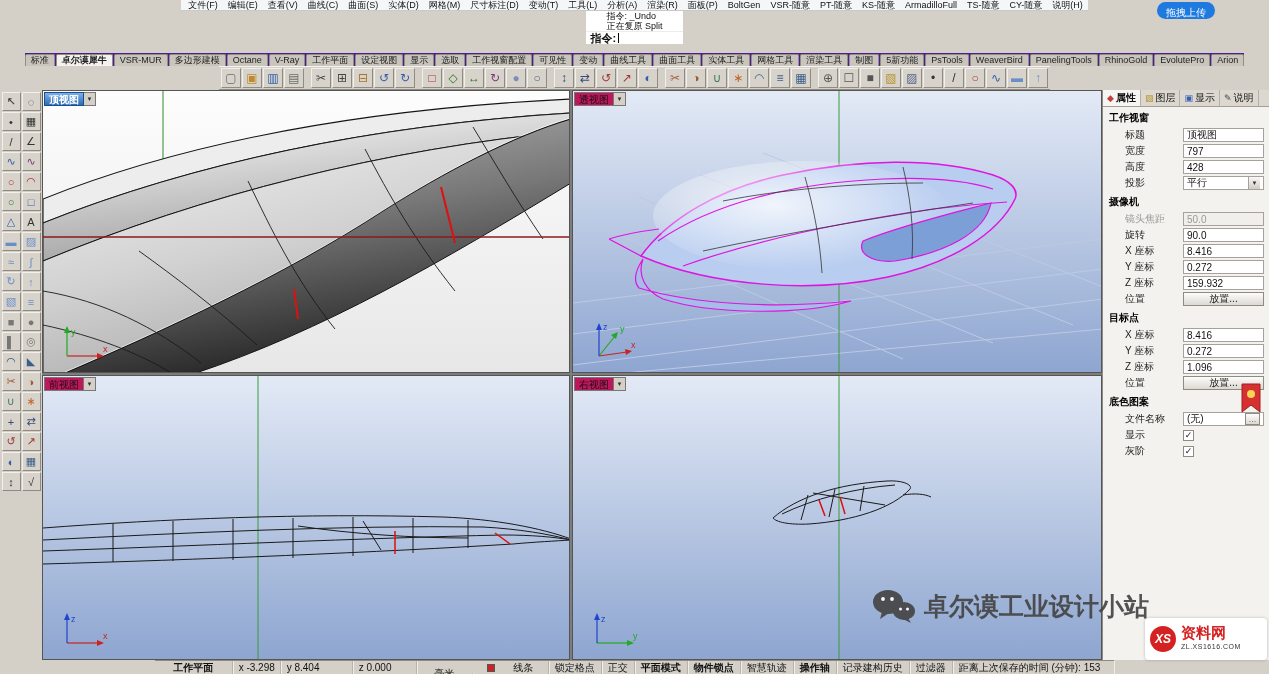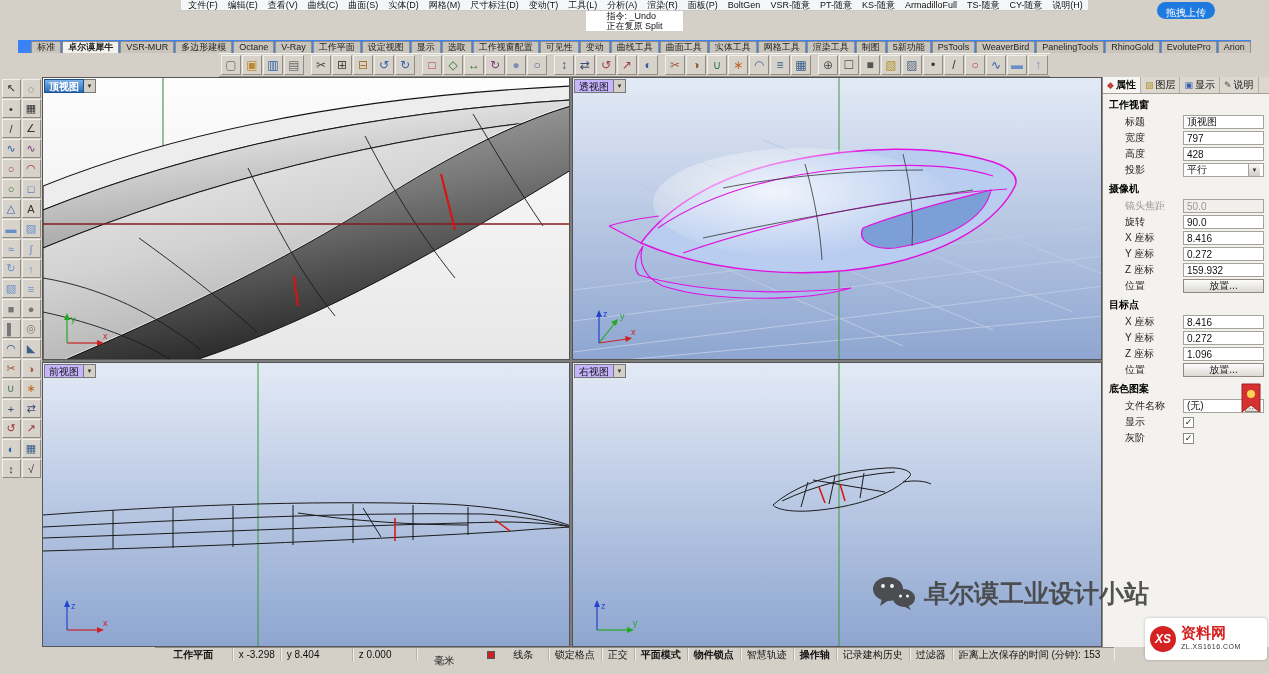--- a/index.html
+++ b/index.html
@@ -14,21 +14,21 @@
 
   
   .cmd-area { background:#fff; }
   .cmd-line { height:10px; line-height:10px; font-size:9px; padding:0 20px; white-space:nowrap; }
   .cmd-input { height:13px; line-height:12px; font-size:11px; font-weight:bold; padding:0 4px; border-top:1px solid #ececec; display:flex; align-items:center; }
   .caret { width:1px; height:10px; background:#000; margin-left:2px; }
 
   .grip { height:9px; background:#d4d0c8; border-top:1px solid #9a968d; }
 
   
-  .tabbar { height:13px; background:#3b82f6; display:flex; align-items:flex-end; padding-left:13px; gap:1px; }
+  .tabbar { height:13px; background:#4c1d95; display:flex; align-items:flex-end; padding-left:0; gap:1px; }
   .ttab { height:12px; line-height:11px; font-size:9px; padding:0 5px; background:#c9c5bc; border:1px solid #928e84; border-bottom:none; border-radius:2px 2px 0 0; color:#222; white-space:nowrap; }
   .ttab.active { background:#f4f2ee; font-weight:bold; }
 
   
   .icons-row { height:24px; background:#d4d0c8; display:flex; align-items:center; padding:0 2px; gap:1px; border-top:1px solid #f5f4f1; border-bottom:1px solid #8f8b82; }
   .tb-icon { width:20px; height:20px; flex:none; display:flex; align-items:center; justify-content:center; font-size:12px; background:#d7d3cb; border:1px solid; border-color:#f2f0ec #8f8b82 #8f8b82 #f2f0ec; color:var(--ic,#444); }
   .tb-icon.kind-sep { width:5px; background:transparent; border:none; }
 
   
   .main { height:570px; display:flex; }
@@ -37,21 +37,21 @@
   .tool-icon { display:flex; align-items:center; justify-content:center; font-size:11px; background:#d7d3cb; border:1px solid; border-color:#f2f0ec #8f8b82 #8f8b82 #f2f0ec; color:var(--ic,#444); }
 
   .viewports { width:1060px; position:relative; background:#7d7d7d; }
   .vp { position:absolute; overflow:hidden; border:1px solid #555; }
   .vp.tl { left:0; top:0; width:528px; height:283px; }
   .vp.tr { left:530px; top:0; width:530px; height:283px; }
   .vp.bl { left:0; top:285px; width:528px; height:285px; }
   .vp.br { left:530px; top:285px; width:530px; height:285px; }
   .vp svg.scene { position:absolute; left:0; top:0; }
   .vp-title { position:absolute; top:1px; left:1px; display:flex; align-items:center; height:14px; font-size:10px; }
-  .vp-title .label { padding:0 4px; background:#c4b5fd; border:1px solid #777; height:14px; line-height:13px; color:#111; white-space:nowrap; }
+  .vp-title .label { padding:0 4px; background:#be185d; border:1px solid #777; height:14px; line-height:13px; color:#111; white-space:nowrap; }
   .vp-title .varrow { width:12px; height:14px; background:#d4d0c8; border:1px solid #777; border-left:none; font-size:6px; display:flex; align-items:center; justify-content:center; color:#333; }
   .vp.active-vp .vp-title .label { background:linear-gradient(#7fb0e8,#2b6cb8); color:#fff; border-color:#1a4f8f; font-weight:bold; }
   .axis-glyph { position:absolute; left:14px; bottom:6px; }
 
   
   .right-panel { width:167px; background:#ece9e3; border-left:1px solid #8f8b82; display:flex; flex-direction:column; position:relative; }
   .panel-tabs { display:flex; height:17px; background:#dcd8d0; border-bottom:1px solid #a39f96; flex:none; }
   .panel-tab { display:flex; align-items:center; gap:2px; padding:0 4px; font-size:10px; border-right:1px solid #b5b1a8; white-space:nowrap; }
   .panel-tab.active { background:#f7f5f1; font-weight:bold; }
   .tab-icon { font-size:9px; color:var(--ic,#444); }
@@ -120,20 +120,24 @@
       <span class="menu-item">KS-随意</span>
       <span class="menu-item">ArmadilloFull</span>
       <span class="menu-item">TS-随意</span>
       <span class="menu-item">CY-随意</span>
       <span class="menu-item">说明(H)</span>
     </div>
 
   <div class="cmd-area">
     <div class="cmd-line">指令: _Undo</div>
     <div class="cmd-line">正在复原 Split</div>
+    <div class="cmd-input">
+      <span>指令:</span>
+      <span class="caret"></span>
+    </div>
   </div>
 
   <div class="grip"></div>
 
   <div class="tabbar">
 
   <div class="ttab"><span>标准</span></div>
       <div class="ttab active"><span>卓尔谟犀牛</span></div>
       <div class="ttab"><span>VSR-MUR</span></div>
       <div class="ttab"><span>多边形建模</span></div>

